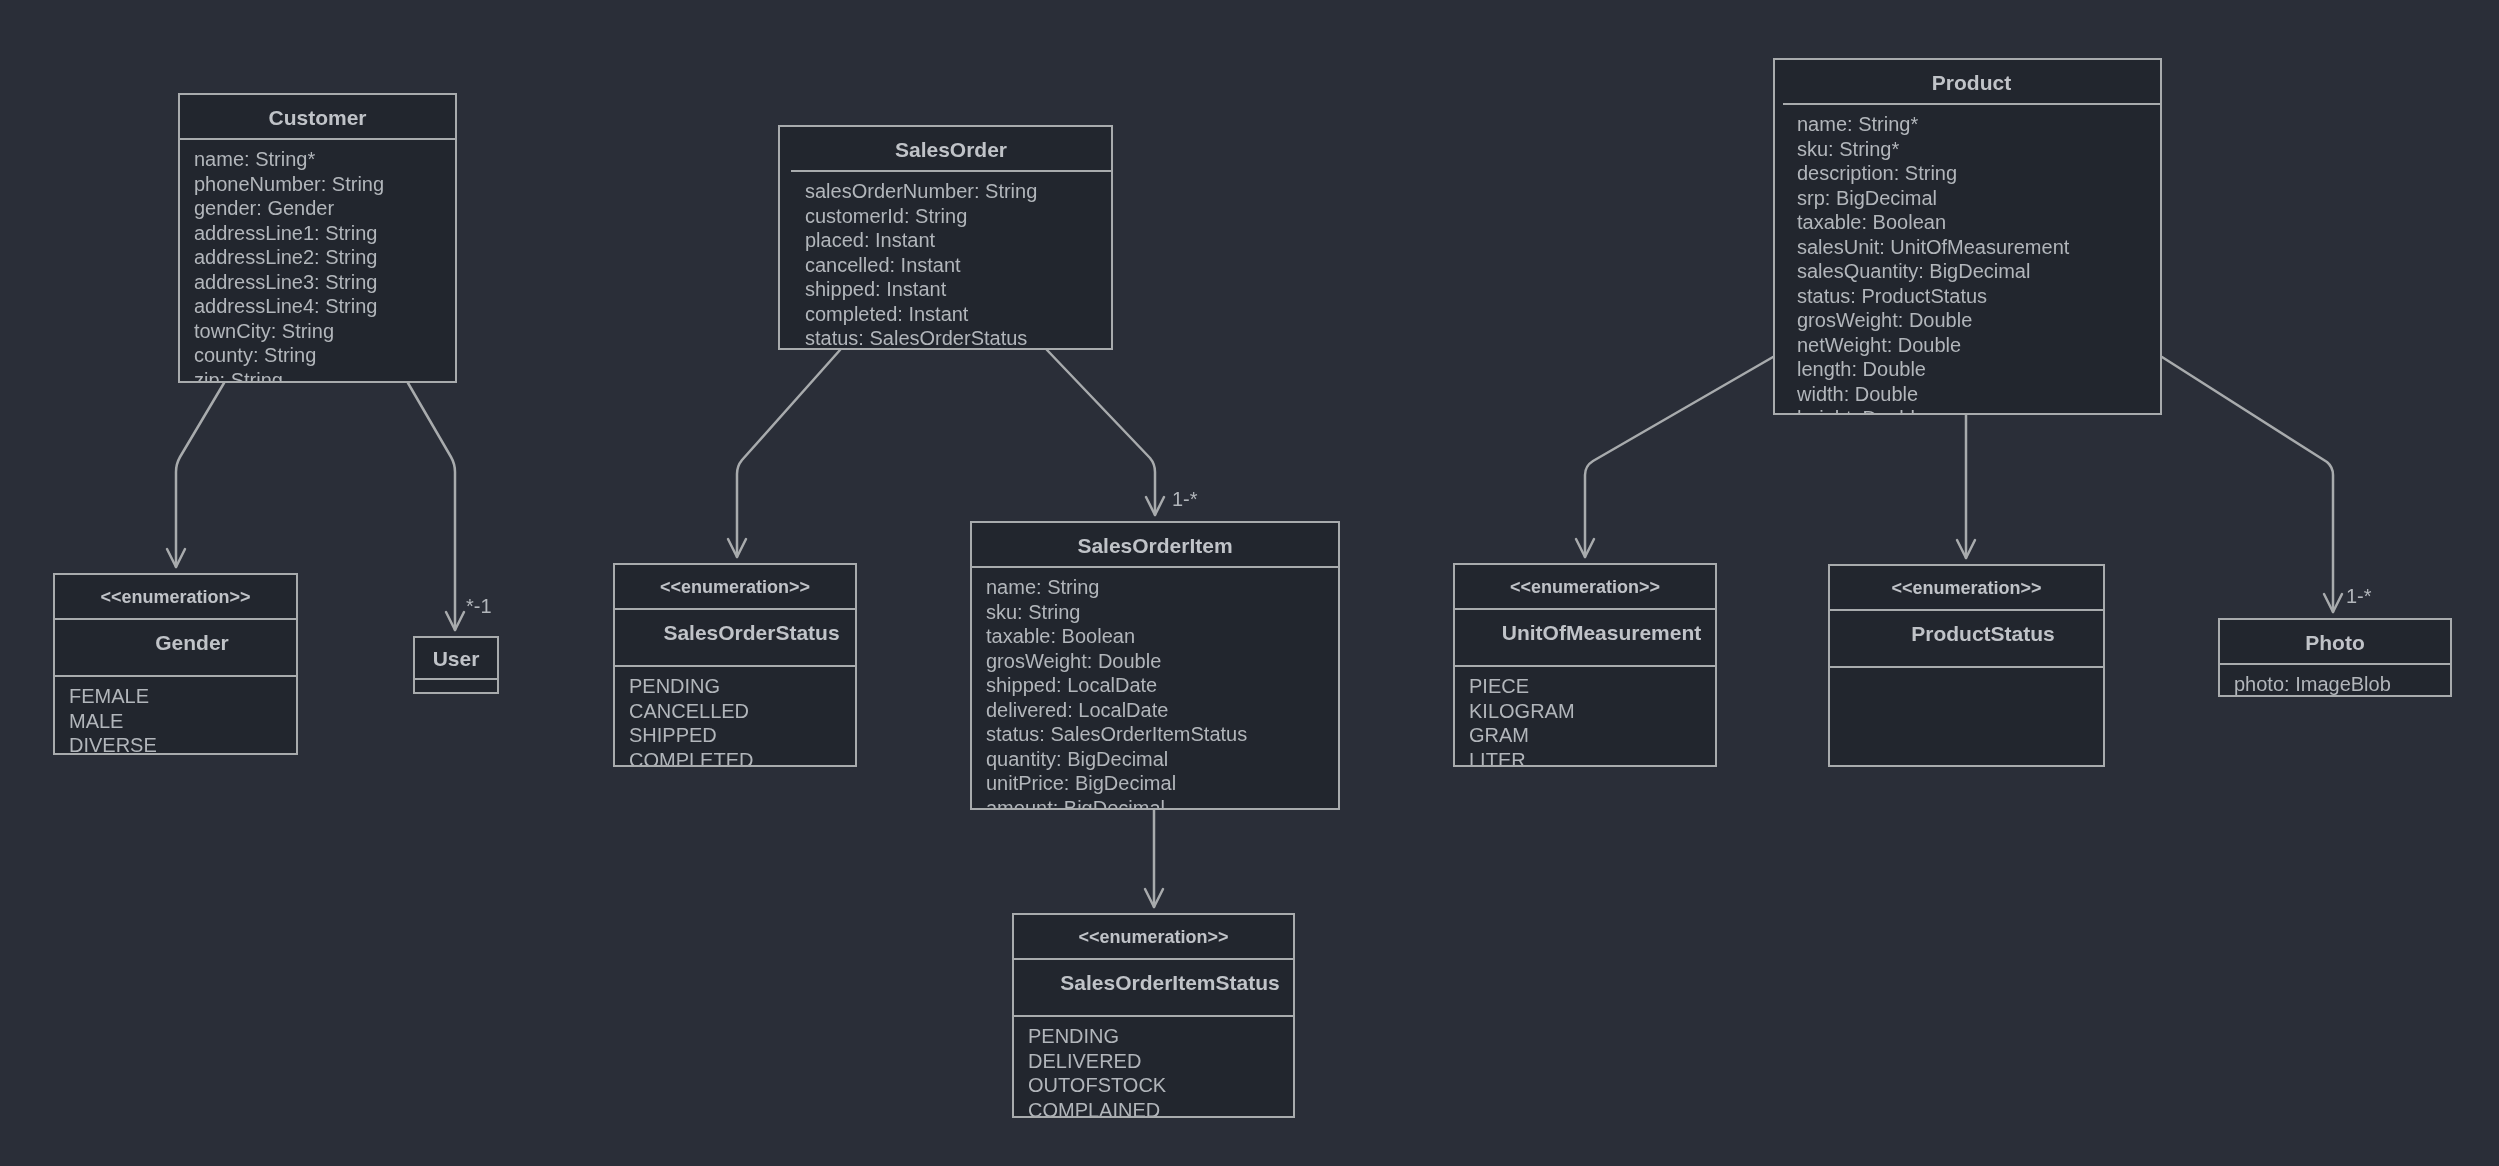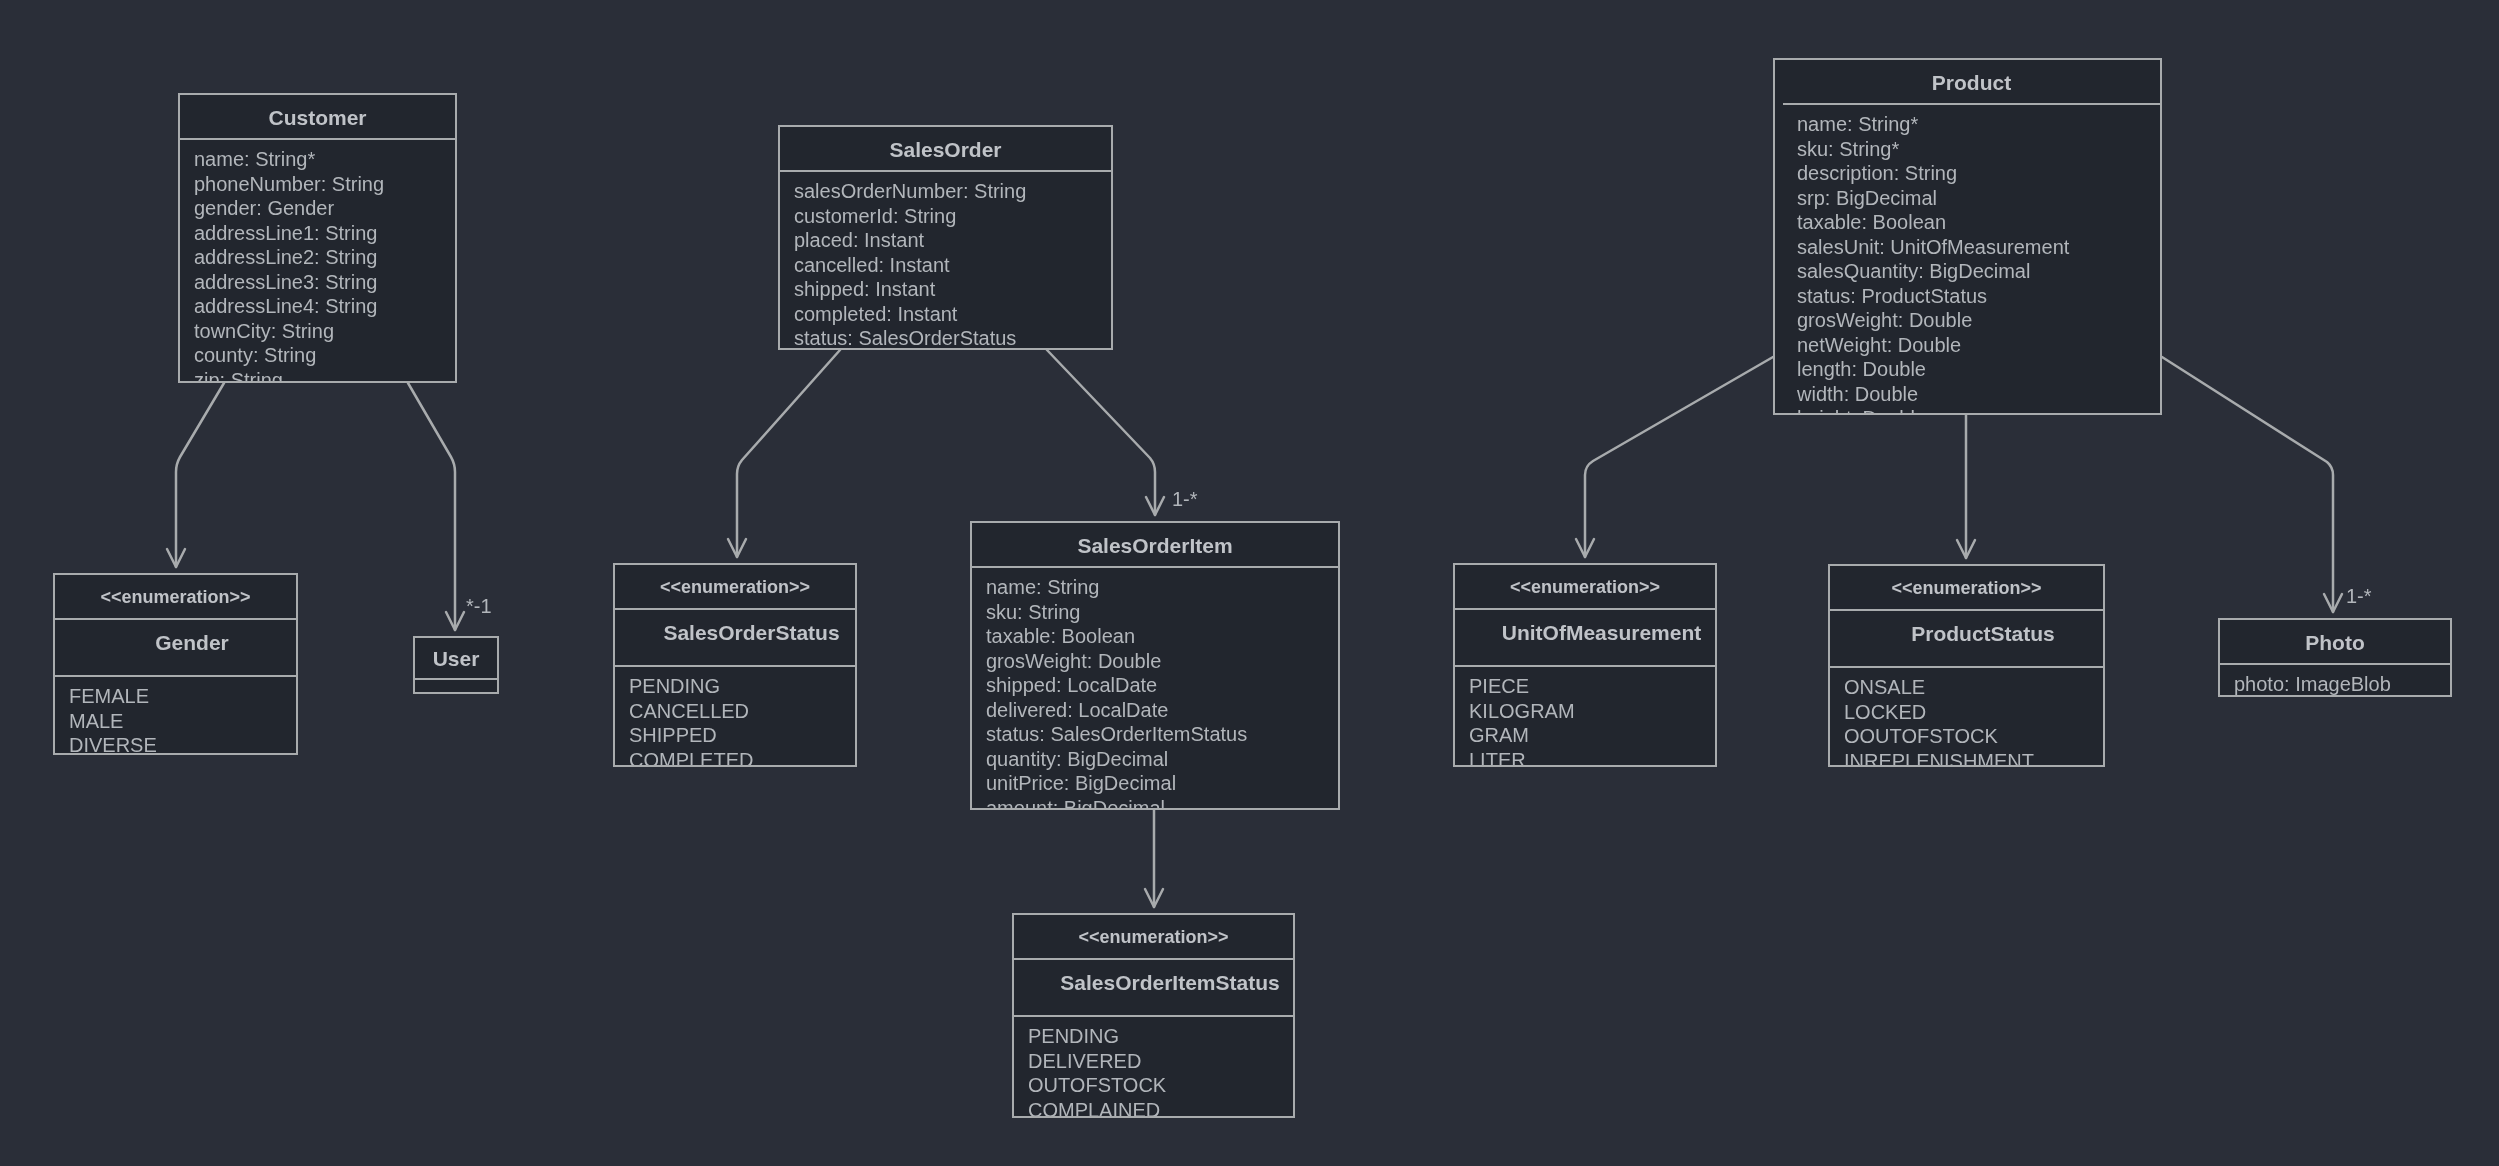--- a/index.html
+++ b/index.html
@@ -66,21 +66,21 @@
 
   .edge-label{
     position:absolute;
     font-size:20px;
     color:var(--text);
     white-space:nowrap;
   }
 
   
   #n-customer            {left:178px; top:93px;  width:279px; height:290px;}
-  #n-salesorder          {left:778px; top:125px; width:335px; height:225px;}
+  #n-salesorder          {left:778px; top:125px; width:335px; height:225px;padding-left:11px;}
   #n-product             {left:1773px;top:58px;  width:389px; height:357px;padding-left:8px;}
   #n-salesorderitem      {left:970px; top:521px; width:370px; height:289px;}
   #n-user                {left:413px; top:636px; width:86px;  height:58px;}
   #n-photo               {left:2218px;top:618px; width:234px; height:79px;}
   #n-gender              {left:53px;  top:573px; width:245px; height:182px;}
   #n-salesorderstatus    {left:613px; top:563px; width:244px; height:204px;}
   #n-unitofmeasurement   {left:1453px;top:563px; width:264px; height:204px;}
   #n-productstatus       {left:1828px;top:564px; width:277px; height:203px;}
   #n-salesorderitemstatus{left:1012px;top:913px; width:283px; height:205px;}
 
@@ -213,26 +213,20 @@
         <div class="line">PIECE</div>
         <div class="line">KILOGRAM</div>
         <div class="line">GRAM</div>
         <div class="line">LITER</div>
       </div>
   </div>
 
   <div class="node enum" id="n-productstatus">
     <div class="stereotype">&lt;&lt;enumeration&gt;&gt;</div>
     <div class="enum-name">ProductStatus</div>
-    <div class="attrs">
-        <div class="line">ONSALE</div>
-        <div class="line">LOCKED</div>
-        <div class="line">OOUTOFSTOCK</div>
-        <div class="line">INREPLENISHMENT</div>
-      </div>
   </div>
 
   <div class="node enum" id="n-salesorderitemstatus">
     <div class="stereotype">&lt;&lt;enumeration&gt;&gt;</div>
     <div class="enum-name">SalesOrderItemStatus</div>
     <div class="attrs">
         <div class="line">PENDING</div>
         <div class="line">DELIVERED</div>
         <div class="line">OUTOFSTOCK</div>
         <div class="line">COMPLAINED</div>

